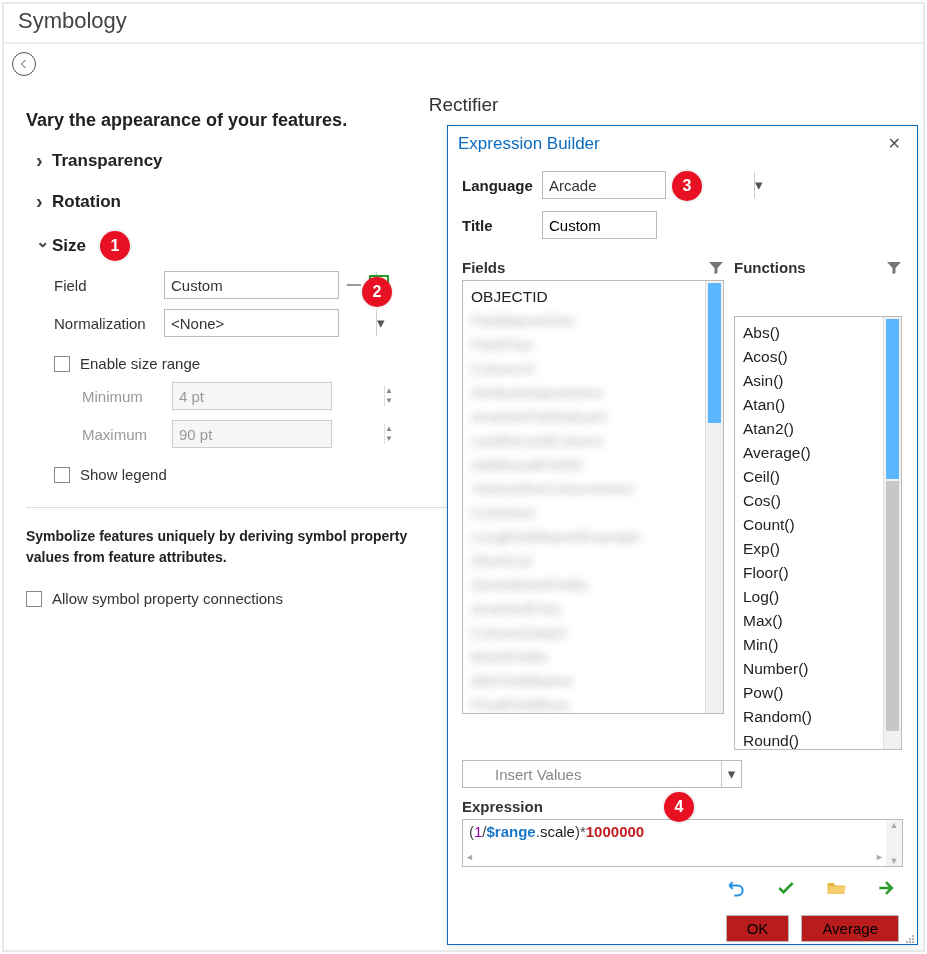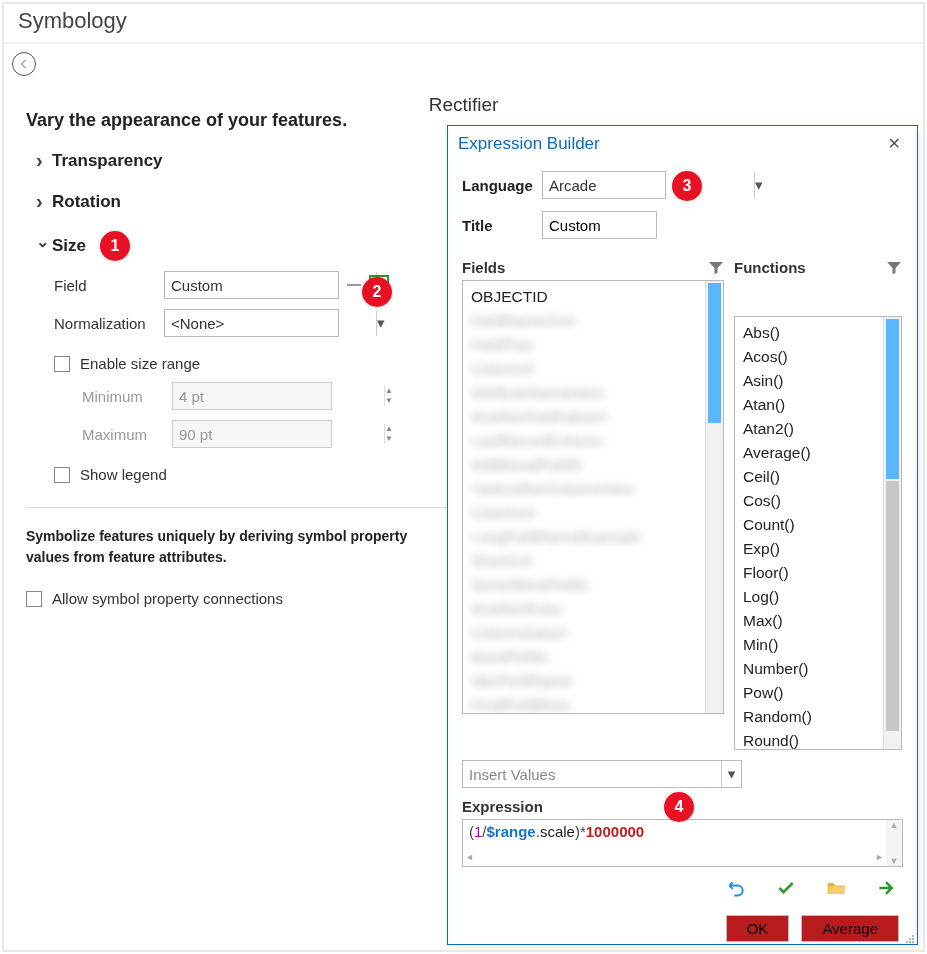--- a/index.html
+++ b/index.html
@@ -53,21 +53,21 @@
   .listbox { border:1px solid #bbb; height:434px; overflow:hidden; position:relative; display:flex;}
   .list-inner { flex:1; padding:4px 6px; overflow:hidden;}
   .li { padding:3px 2px; font-size:15.5px; color:#222; cursor:pointer;}
   .li.blur { color:transparent; text-shadow:0 0 8px #aaa; user-select:none;}
   .scroll { width:18px; background:#f1f1f1; position:relative; border-left:1px solid #ddd;}
   .thumb { position:absolute; left:2px; right:2px; top:2px; height:140px; background:#5ab6ff; }
   .thumb.g { background:#c7c7c7;}
   .fields-col { width:262px; }
   .funcs-col { width:168px;gap:36px; }
   .insert-combo { margin-top:10px; width:280px;}
-  .insert-combo .combo { width:100%;}
+  .insert-combo .combo { width:100%;padding-left:26px;}
   .insert-combo .combo input { color:#888;}
   .sect-label { font-weight:600; margin-top:10px;}
   .expr-box { border:1px solid #bbb; height:48px; margin-top:4px; position:relative; font-family:Consolas, monospace; font-size:15px;}
   .expr-content { padding:3px 6px; white-space:pre; }
   .expr-content .p { color:#444;}
   .expr-content .num1 { color:#9a00a8;}
   .expr-content .kw { color:#1877c7; font-weight:600;}
   .expr-content .dot { color:#444;}
   .expr-content .prop { color:#1a1a1a;}
   .expr-content .op { color:#444;}

